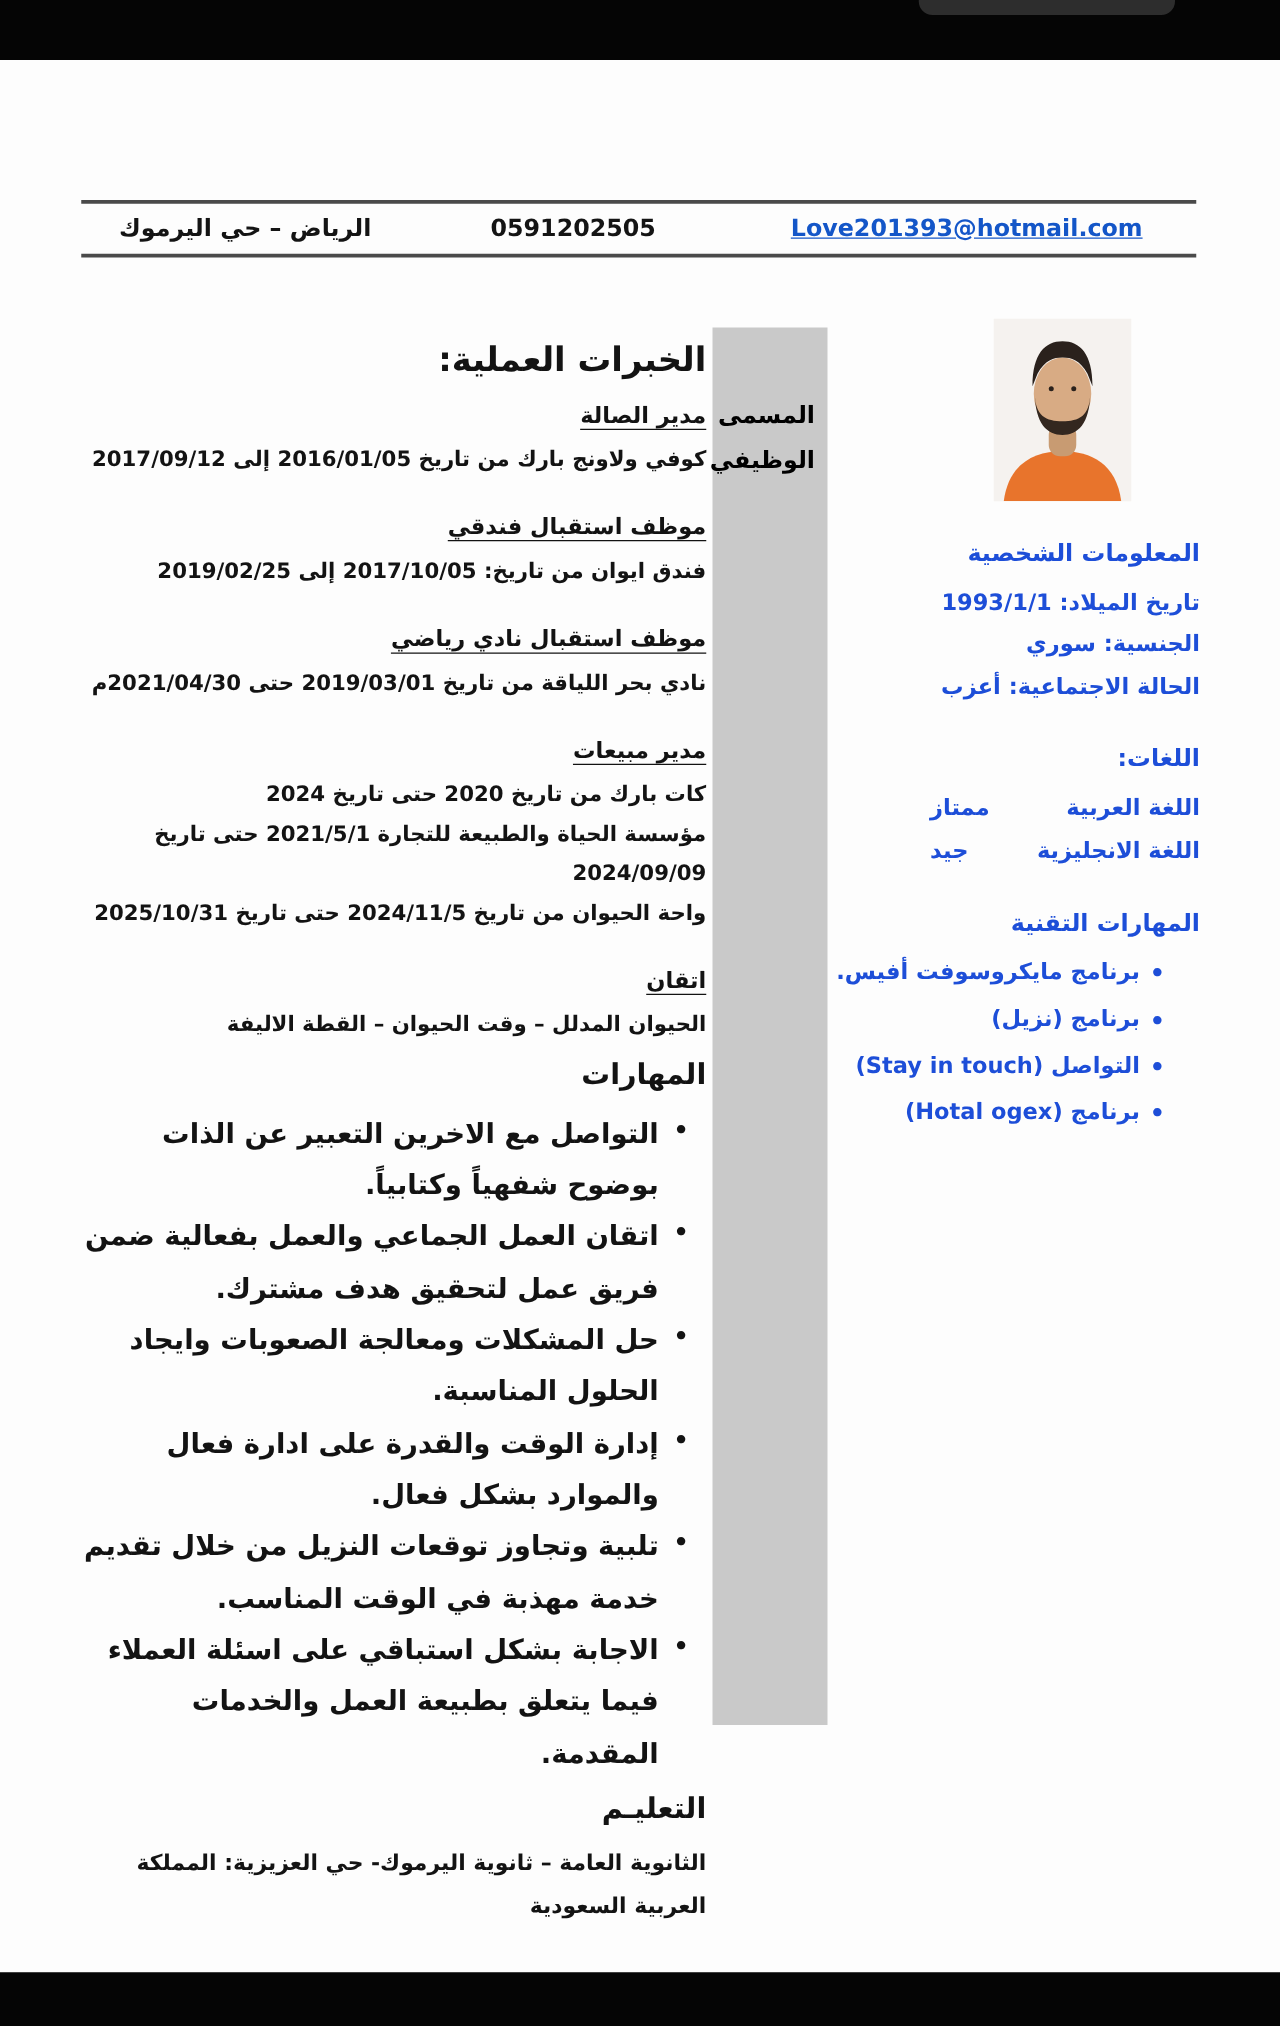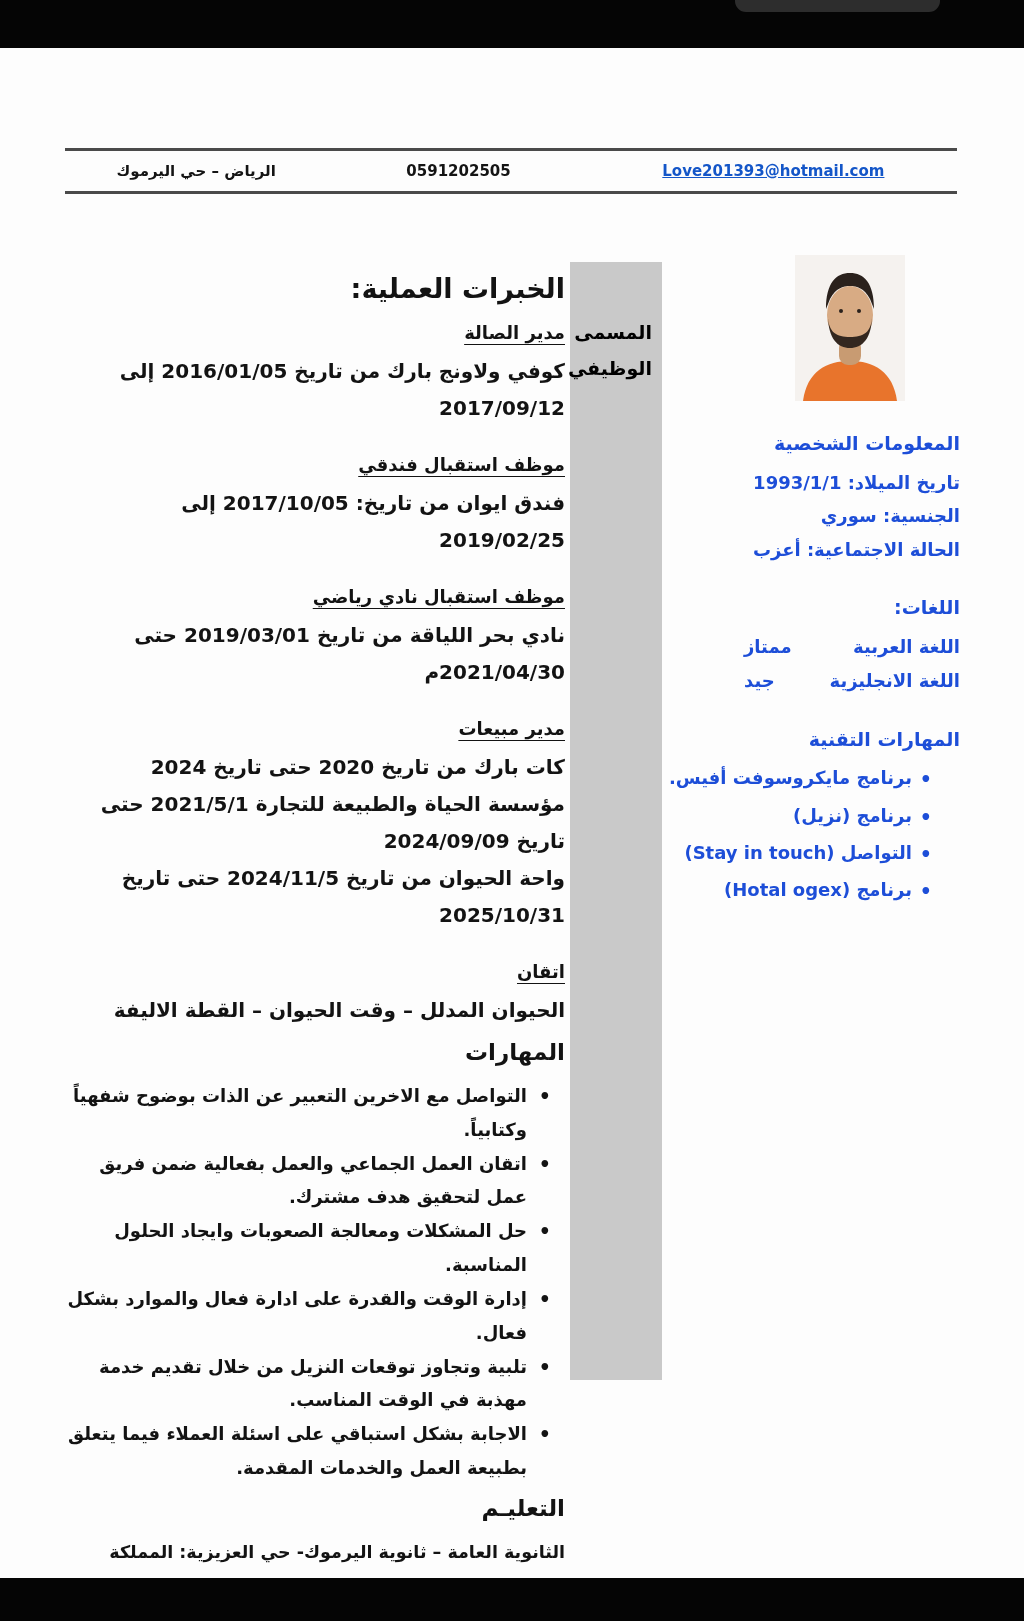--- a/index.html
+++ b/index.html
@@ -15,47 +15,47 @@
 
   .page { position:absolute; top:48px; bottom:43px; left:0; right:0; background:#fdfdfd; }
 
   .name {
     position:absolute; top:38px; left:0; width:100%;
     text-align:center; font-size:39px; font-weight:bold; color:#121212;
     letter-spacing:1px;
   }
 
   .contact {
-    position:absolute; top:100px; left:65px; right:67px; height:46px;
+    position:absolute; top:112px; left:65px; right:67px; height:46px;
     border-top:3px solid #4a4a4a; border-bottom:3px solid #4a4a4a;
-    display:flex; align-items:center; font-size:15px; font-weight:bold;
+    display:flex; align-items:center; font-size:19px; font-weight:bold;
   }
   .contact .loc   { flex:1;   text-align:center; direction:rtl; }
   .contact .phone { flex:1;   text-align:center; }
   .contact .email { flex:1.4; text-align:center; color:#1456c8; text-decoration:underline; }
 
   .photo { position:absolute; left:795px; top:207px; width:110px; height:146px; overflow:hidden; background:#f5f2ef; }
 
   .jobbar {
     position:absolute; left:570px; top:214px; width:92px; height:1118px;
     background:#c9c9c9; direction:rtl; text-align:right;
     padding:52px 10px 0 4px; font-weight:bold; font-size:19px; line-height:1.9; color:#000;
   }
 
   .maincol {
     position:absolute; left:60px; top:225px; width:505px;
     direction:rtl; text-align:right; font-weight:bold; color:#131313; font-size:17.5px;
   }
   .exp-heading { font-size:27px; margin-bottom:18px; }
   .job { margin-bottom:27px; }
   .job-title { display:inline-block; text-decoration:underline; text-underline-offset:5px; margin-bottom:10px; font-size:18px; }
-  .job-detail { line-height:1.85; font-size:20px; }
+  .job-detail { line-height:1.85; font-size:17px; }
   .section-heading { font-size:23px; margin:6px 0 14px; }
   ul.skills { list-style:none; margin:0 0 10px 0; }
-  ul.skills li { position:relative; padding-right:38px; line-height:1.88; font-size:18px; }
+  ul.skills li { position:relative; padding-right:38px; line-height:1.88; font-size:22px; }
   ul.skills li::before { content:"•"; position:absolute; right:14px; top:0; font-size:19px; }
   .edu-text { line-height:1.95; width:485px; }
 
   .rightcol {
     position:absolute; left:652px; top:384px; width:308px;
     direction:rtl; text-align:right; font-weight:bold; color:#1d4ed8; font-size:18px;
   }
   .rc-heading { font-size:19px; margin-bottom:12px; }
   .rc-line { line-height:1.85; }
   .rc-gap { height:30px; }

